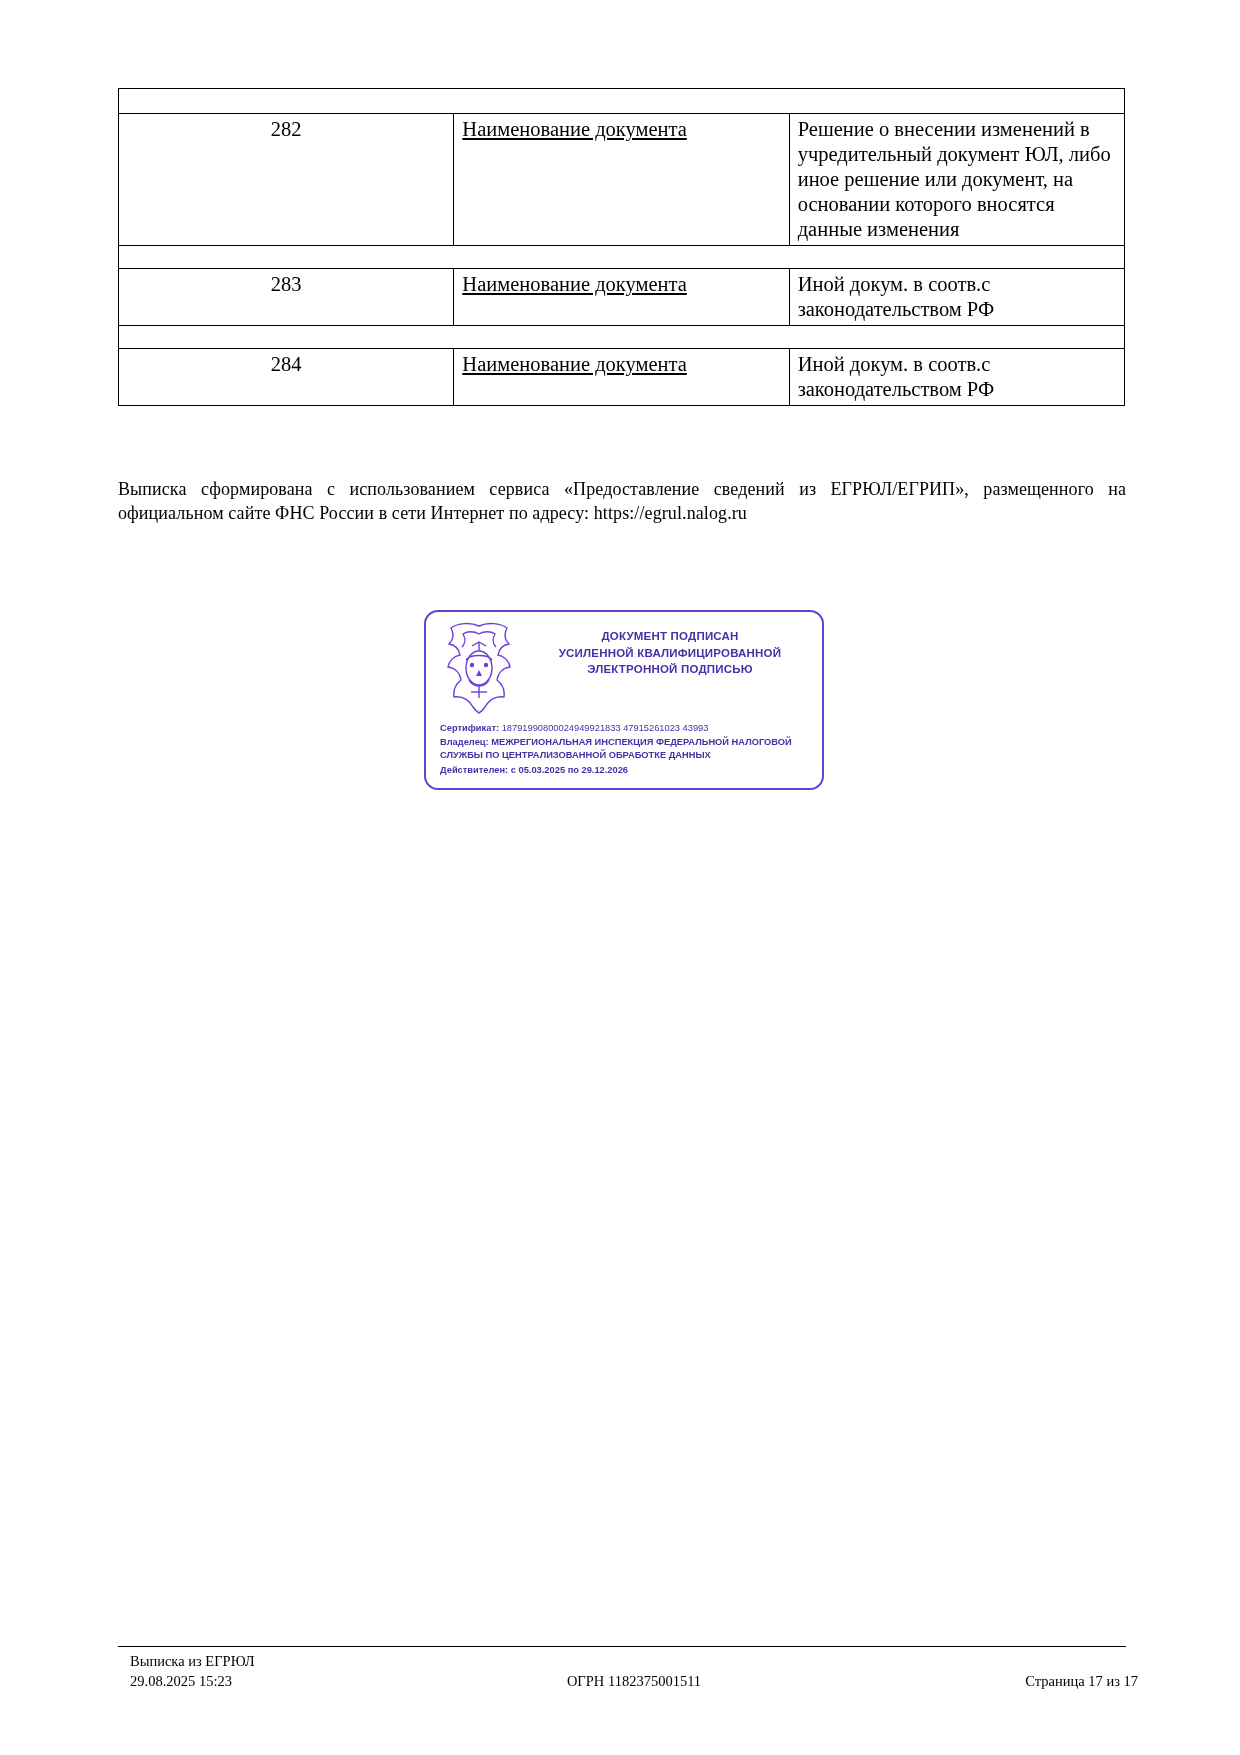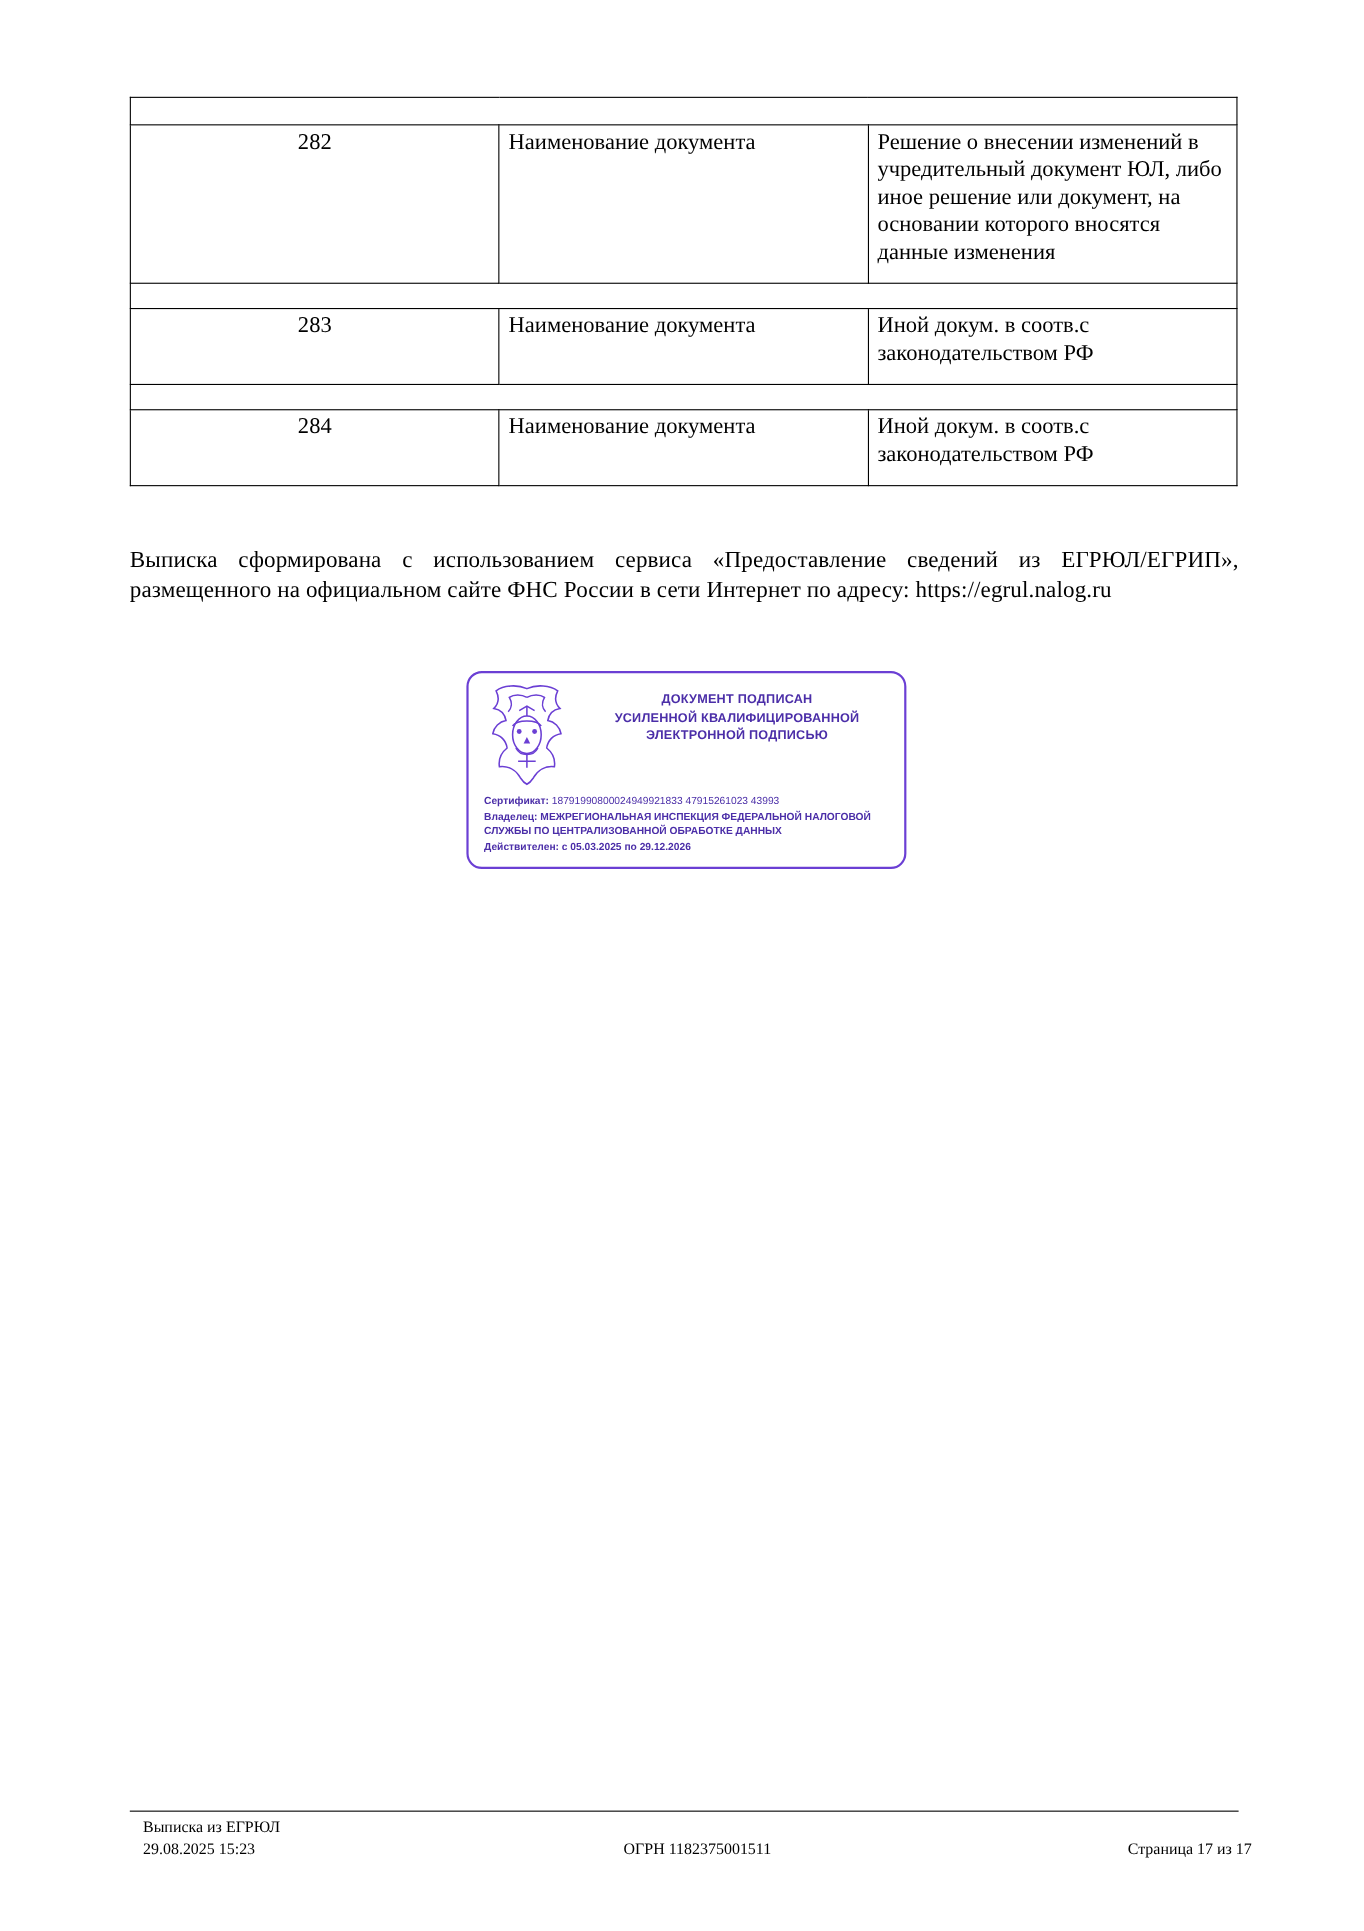--- a/index.html
+++ b/index.html
@@ -26,45 +26,45 @@
   .doc-table {
     position: absolute;
     left: 118px;
     top: 88px;
     width: 1007px;
     border-collapse: collapse;
     table-layout: fixed;
   }
   .doc-table td {
     border: 1px solid #000000;
-    padding: 3px 8px 15px 8px;
+    padding: 3px 8px 3px 8px;
     font-size: 20.5px;
     line-height: 1.22;
     vertical-align: top;
   }
   .col-num   { width: 68px;  text-align: center; }
-  .col-label { width: 478px; }
+  .col-label { width: 478px; text-decoration: underline; }
   .col-value { width: 461px; margin-left: 12px; }
 
   .spacer-row td {
     height: 22px;
     padding: 0;
   }
   .top-strip td {
     height: 24px;
     padding: 0;
   }
 
   
   .note {
     position: absolute;
     left: 118px;
-    top: 495px;
+    top: 478px;
     width: 1008px;
-    font-size: 21px;
+    font-size: 18px;
     line-height: 1.32;
     text-align: justify;
     letter-spacing: 0.1px;
   }
 
   
   .stamp {
     position: absolute;
     left: 424px;
     top: 610px;

